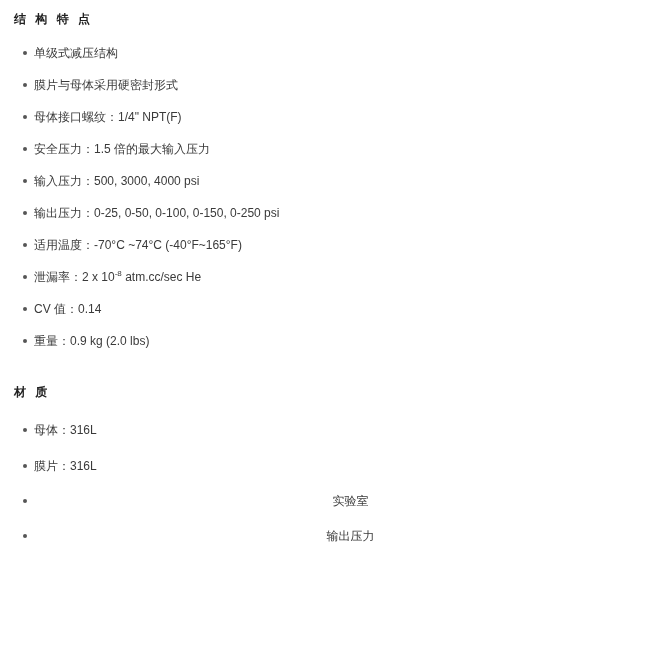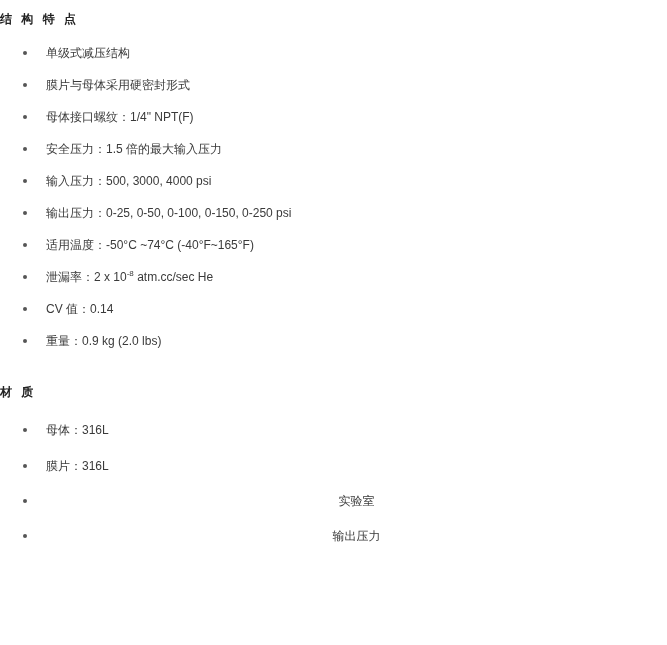--- a/index.html
+++ b/index.html
@@ -22,36 +22,37 @@
     padding: 0;
   }
   .section {
     margin: 0;
   }
   .section-title {
     font-size: 12px;
     font-weight: bold;
     color: #222222;
     letter-spacing: 3px;
+    padding-left: 14px;
   }
   .sec-structure .section-title { padding-top: 11px; }
   .sec-material .section-title { padding-top: 36px; }
   .sec-application .section-title { padding-top: 33px; }
 
   ul.bullets {
     list-style: none;
     margin: 0;
     padding: 0;
   }
   ul.bullets li {
     position: relative;
     font-size: 12px;
     line-height: 14px;
     color: #3a3a3a;
-    padding-left: 46px;
+    padding-left: 34px;
     margin-top: 18px;
   }
   ul.bullets li::before {
     content: "";
     position: absolute;
     left: 23px;
     top: 5px;
     width: 4px;
     height: 4px;
     border-radius: 50%;
@@ -78,21 +79,21 @@
 
   <div class="section sec-structure">
     <div class="section-title">结 构 特 点</div>
     <ul class="bullets">
         <li><span class="line-text">单级式减压结构</span></li>
         <li><span class="line-text">膜片与母体采用硬密封形式</span></li>
         <li><span class="line-text">母体接口螺纹：1/4"  NPT(F)</span></li>
         <li><span class="line-text">安全压力：1.5 倍的最大输入压力</span></li>
         <li><span class="line-text">输入压力：500, 3000, 4000 psi</span></li>
         <li><span class="line-text">输出压力：0-25, 0-50, 0-100, 0-150, 0-250 psi</span></li>
-        <li><span class="line-text">适用温度：-50°C ~74°C (-40°F~165°F)</span></li>
+        <li><span class="line-text">适用温度：-70°C ~74°C (-40°F~165°F)</span></li>
         <li><span class="line-text">泄漏率：2 x 10<sup>-8</sup> atm.cc/sec He</span></li>
         <li><span class="line-text">CV 值：0.14</span></li>
         <li><span class="line-text">重量：0.9 kg (2.0 lbs)</span></li>
       </ul>
   </div>
 
   <div class="section sec-material">
     <div class="section-title">材 质</div>
     <ul class="bullets">
         <li><span class="line-text">母体：316L</span></li>

